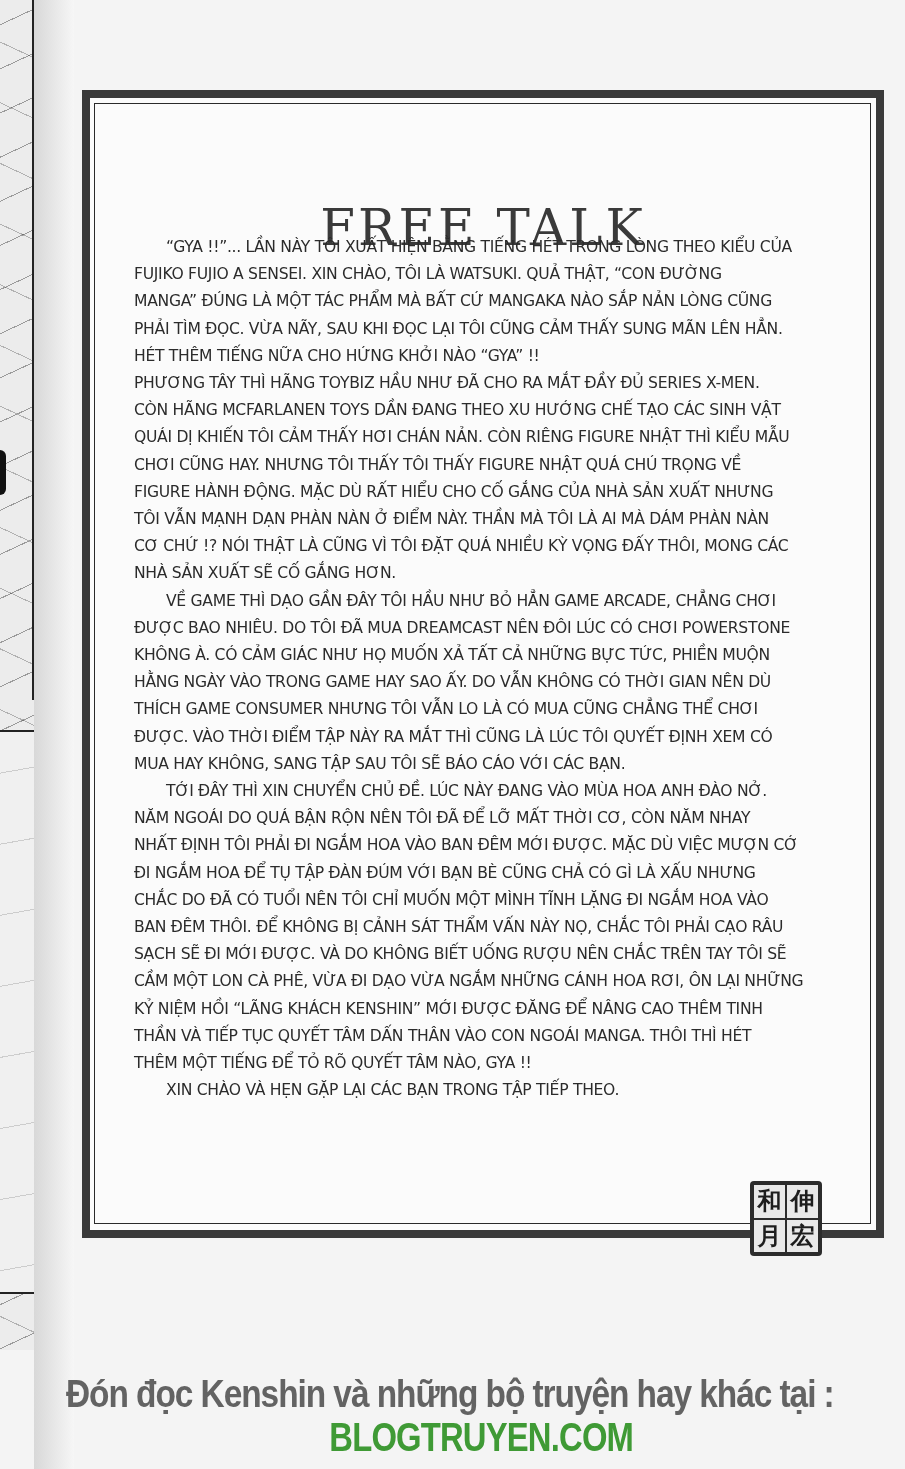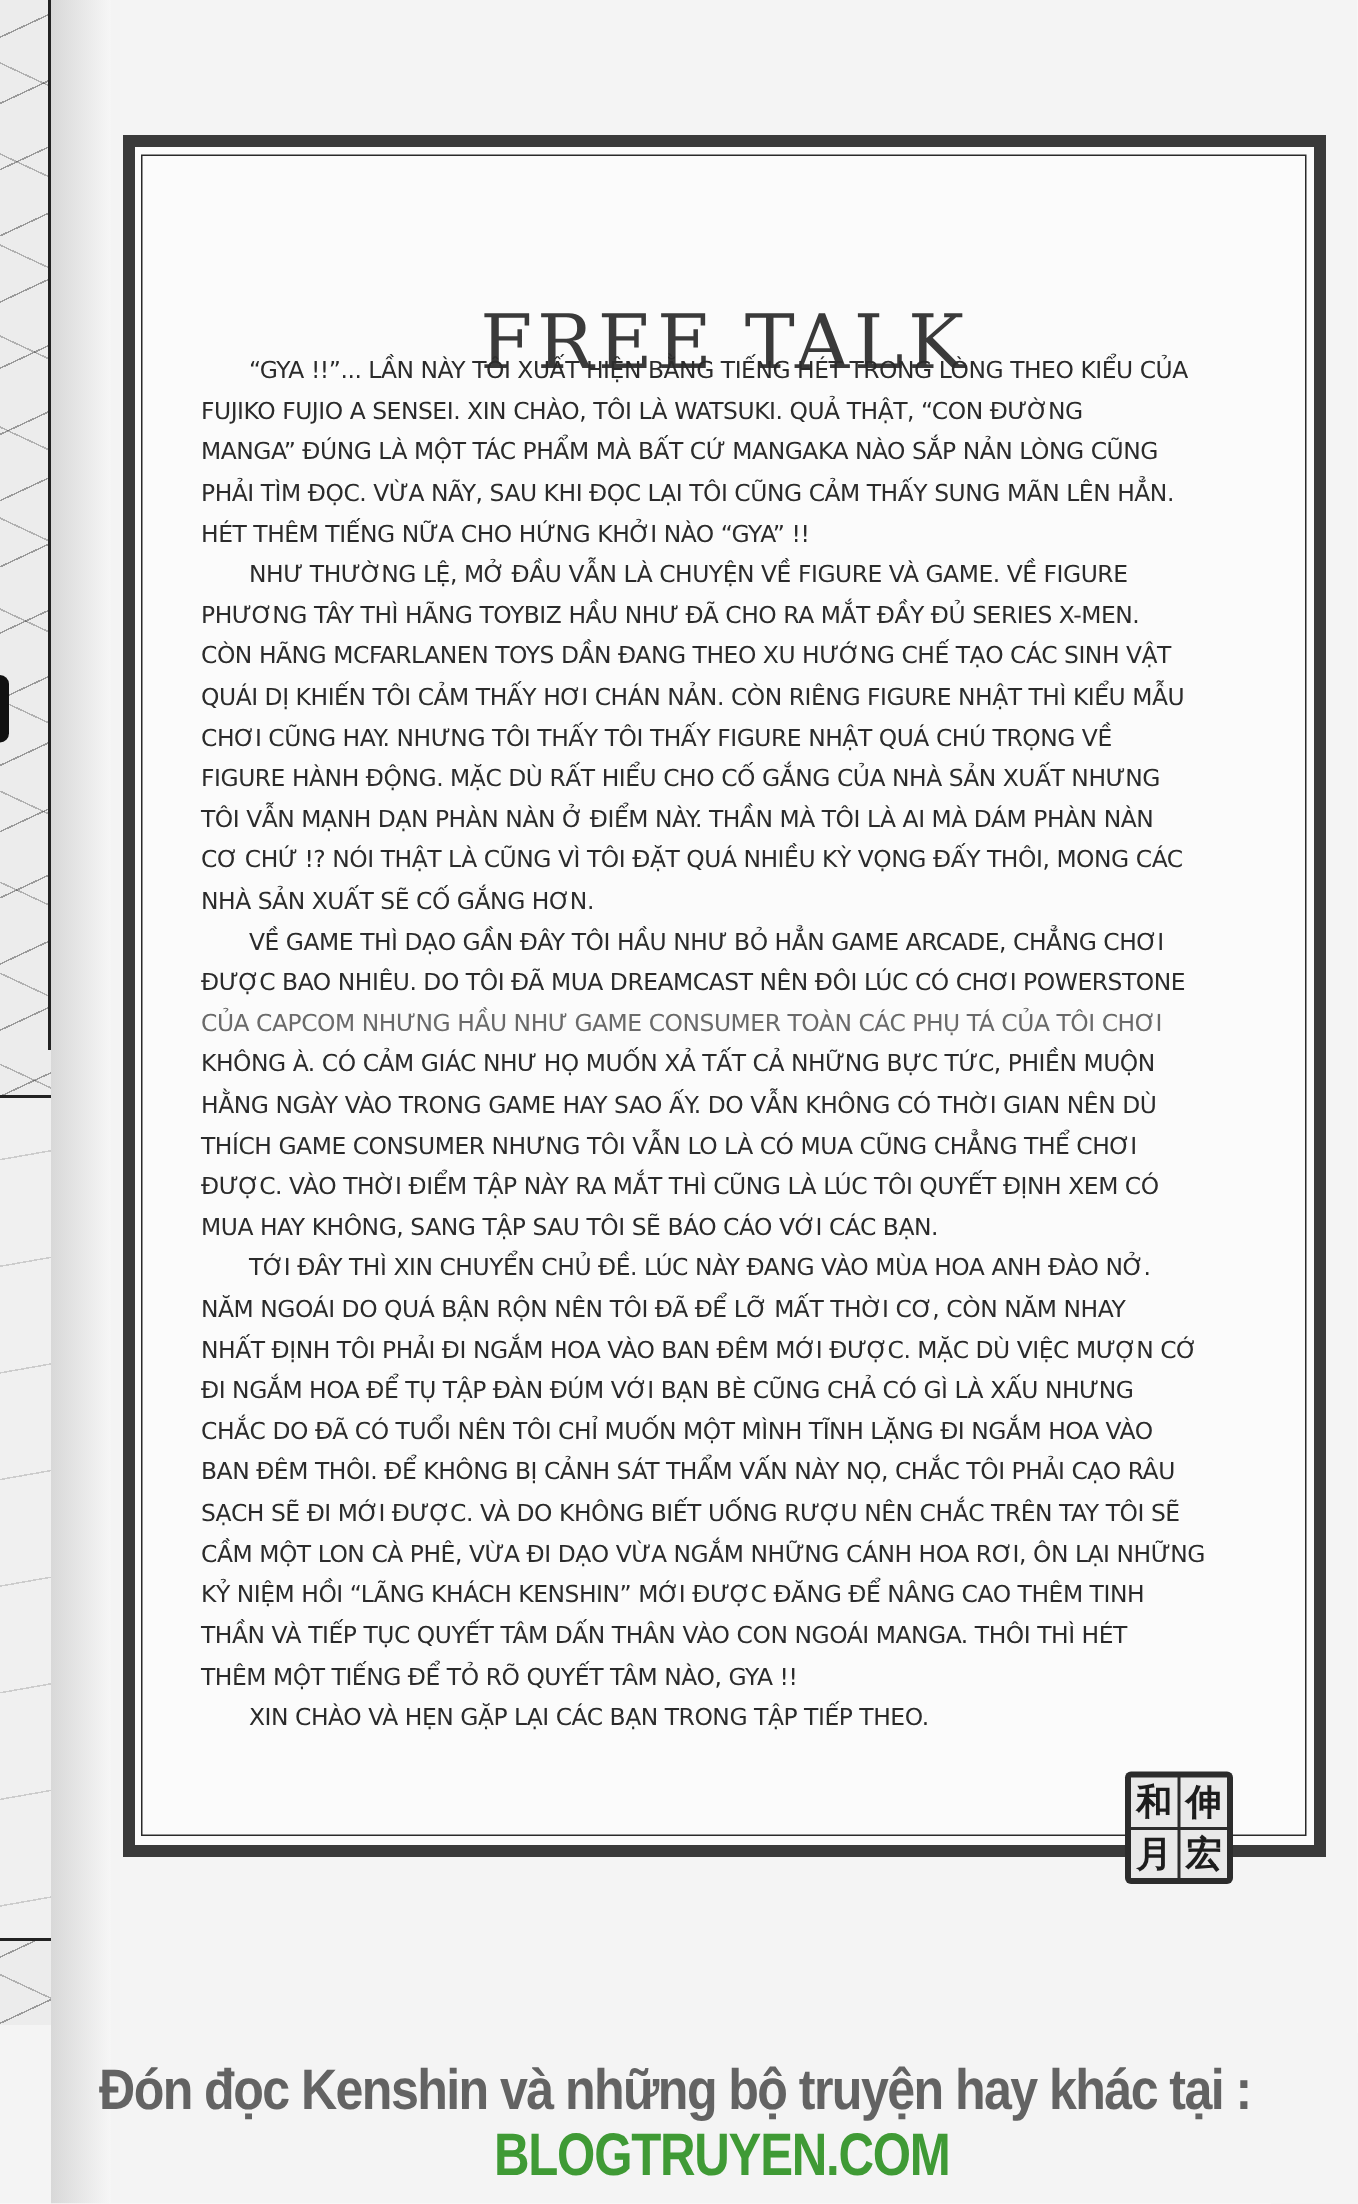--- a/index.html
+++ b/index.html
@@ -108,33 +108,31 @@
   <h1 class="title">FREE TALK</h1>
 
   <div class="body-text">
 
     <p class="indent">“GYA !!”... LẦN NÀY TÔI XUẤT HIỆN BẰNG TIẾNG HÉT TRONG LÒNG THEO KIỂU CỦA</p>
     <p>FUJIKO FUJIO A SENSEI. XIN CHÀO, TÔI LÀ WATSUKI. QUẢ THẬT, “CON ĐƯỜNG</p>
     <p>MANGA” ĐÚNG LÀ MỘT TÁC PHẨM MÀ BẤT CỨ MANGAKA NÀO SẮP NẢN LÒNG CŨNG</p>
     <p>PHẢI TÌM ĐỌC. VỪA NÃY, SAU KHI ĐỌC LẠI TÔI CŨNG CẢM THẤY SUNG MÃN LÊN HẲN.</p>
     <p>HÉT THÊM TIẾNG NỮA CHO HỨNG KHỞI NÀO “GYA” !!</p>
 
-    <p class="indent">NHƯ THƯỜNG LỆ, MỞ ĐẦU VẪN LÀ CHUYỆN VỀ FIGURE VÀ GAME. VỀ FIGURE</p>
     <p>PHƯƠNG TÂY THÌ HÃNG TOYBIZ HẦU NHƯ ĐÃ CHO RA MẮT ĐẦY ĐỦ SERIES X-MEN.</p>
     <p>CÒN HÃNG MCFARLANEN TOYS DẦN ĐANG THEO XU HƯỚNG CHẾ TẠO CÁC SINH VẬT</p>
     <p>QUÁI DỊ KHIẾN TÔI CẢM THẤY HƠI CHÁN NẢN. CÒN RIÊNG FIGURE NHẬT THÌ KIỂU MẪU</p>
     <p>CHƠI CŨNG HAY. NHƯNG TÔI THẤY TÔI THẤY FIGURE NHẬT QUÁ CHÚ TRỌNG VỀ</p>
     <p>FIGURE HÀNH ĐỘNG. MẶC DÙ RẤT HIỂU CHO CỐ GẮNG CỦA NHÀ SẢN XUẤT NHƯNG</p>
     <p>TÔI VẪN MẠNH DẠN PHÀN NÀN Ở ĐIỂM NÀY. THẦN MÀ TÔI LÀ AI MÀ DÁM PHÀN NÀN</p>
     <p>CƠ CHỨ !? NÓI THẬT LÀ CŨNG VÌ TÔI ĐẶT QUÁ NHIỀU KỲ VỌNG ĐẤY THÔI, MONG CÁC</p>
     <p>NHÀ SẢN XUẤT SẼ CỐ GẮNG HƠN.</p>
 
     <p class="indent">VỀ GAME THÌ DẠO GẦN ĐÂY TÔI HẦU NHƯ BỎ HẲN GAME ARCADE, CHẲNG CHƠI</p>
     <p>ĐƯỢC BAO NHIÊU. DO TÔI ĐÃ MUA DREAMCAST NÊN ĐÔI LÚC CÓ CHƠI POWERSTONE</p>
-    <p class="faded">CỦA CAPCOM NHƯNG HẦU NHƯ GAME CONSUMER TOÀN CÁC PHỤ TÁ CỦA TÔI CHƠI</p>
     <p>KHÔNG À. CÓ CẢM GIÁC NHƯ HỌ MUỐN XẢ TẤT CẢ NHỮNG BỰC TỨC, PHIỀN MUỘN</p>
     <p>HẰNG NGÀY VÀO TRONG GAME HAY SAO ẤY. DO VẪN KHÔNG CÓ THỜI GIAN NÊN DÙ</p>
     <p>THÍCH GAME CONSUMER NHƯNG TÔI VẪN LO LÀ CÓ MUA CŨNG CHẲNG THỂ CHƠI</p>
     <p>ĐƯỢC. VÀO THỜI ĐIỂM TẬP NÀY RA MẮT THÌ CŨNG LÀ LÚC TÔI QUYẾT ĐỊNH XEM CÓ</p>
     <p>MUA HAY KHÔNG, SANG TẬP SAU TÔI SẼ BÁO CÁO VỚI CÁC BẠN.</p>
 
     <p class="indent">TỚI ĐÂY THÌ XIN CHUYỂN CHỦ ĐỀ. LÚC NÀY ĐANG VÀO MÙA HOA ANH ĐÀO NỞ.</p>
     <p>NĂM NGOÁI DO QUÁ BẬN RỘN NÊN TÔI ĐÃ ĐỂ LỠ MẤT THỜI CƠ, CÒN NĂM NHAY</p>
     <p>NHẤT ĐỊNH TÔI PHẢI ĐI NGẮM HOA VÀO BAN ĐÊM MỚI ĐƯỢC. MẶC DÙ VIỆC MƯỢN CỚ</p>
     <p>ĐI NGẮM HOA ĐỂ TỤ TẬP ĐÀN ĐÚM VỚI BẠN BÈ CŨNG CHẢ CÓ GÌ LÀ XẤU NHƯNG</p>

